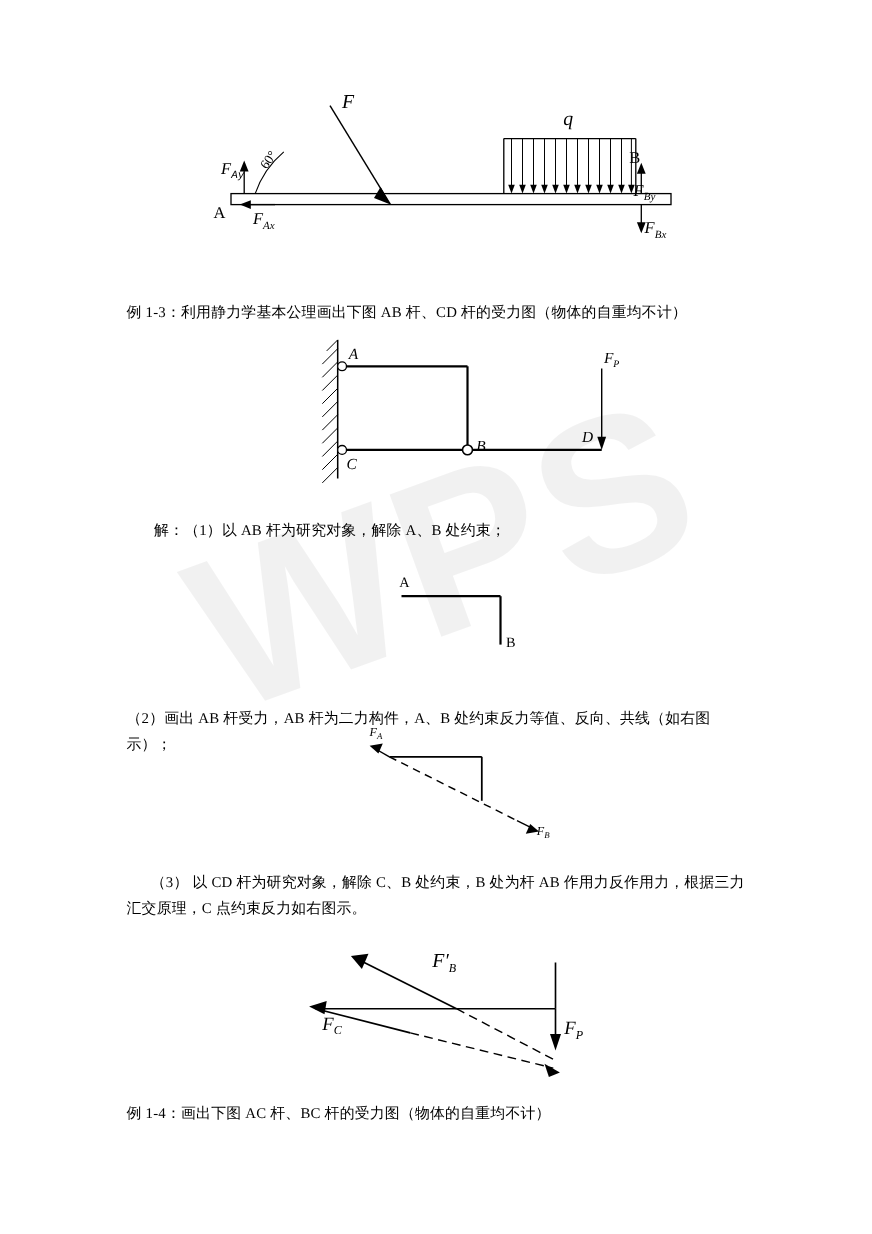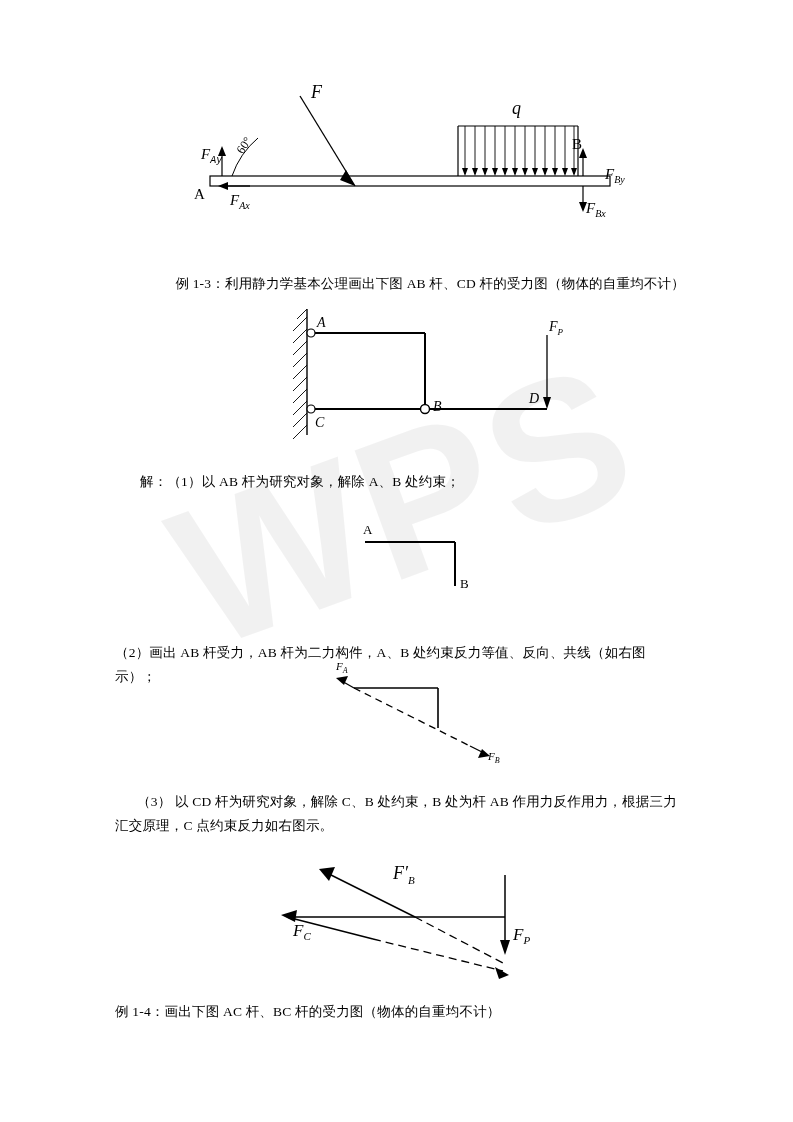--- a/index.html
+++ b/index.html
@@ -134,29 +134,29 @@
 
       <div style="position:absolute;left:14px;top:98px;font-size:15px;" class="lbl-up">A</div>
       <div style="position:absolute;left:392px;top:48px;font-size:15px;" class="lbl-up">B</div>
 
       <div style="position:absolute;left:21px;top:58px;font-size:15px;" class="lbl">
         <span>F</span><sub style="font-size:10px;font-family:Liberation Mono, monospace;">Ay</sub>
       </div>
       <div style="position:absolute;left:50px;top:104px;font-size:15px;" class="lbl">
         <span>F</span><sub style="font-size:10px;">Ax</sub>
       </div>
-      <div style="position:absolute;left:425px;top:78px;font-size:15px;" class="lbl">
+      <div style="position:absolute;left:396px;top:78px;font-size:15px;" class="lbl">
         <span>F</span><sub style="font-size:10px;">By</sub>
       </div>
       <div style="position:absolute;left:406px;top:112px;font-size:15px;" class="lbl">
         <span>F</span><sub style="font-size:10px;margin-top:16px;">Bx</sub>
       </div>
     </figure>
 
-    <div class="para" style="left:115px; top:272px; width:570px;text-align:right;">例 1-3：利用静力学基本公理画出下图 AB 杆、CD 杆的受力图（物体的自重均不计）</div>
+    <div class="para" style="left:115px; top:272px; width:570px;">例 1-3：利用静力学基本公理画出下图 AB 杆、CD 杆的受力图（物体的自重均不计）</div>
 
     <figure class="fig" style="left:285px; top:305px; width:300px; height:135px;">
       <svg width="300" height="135" viewBox="0 0 300 135">
 
         <line x1="22" y1="4" x2="22" y2="130" stroke="#000" stroke-width="1.4"></line>
 
         <g stroke="#000" stroke-width="0.9">
           <line x1="22" y1="12" x2="8" y2="26"></line>
           <line x1="22" y1="24" x2="8" y2="38"></line>
           <line x1="22" y1="36" x2="8" y2="50"></line>

